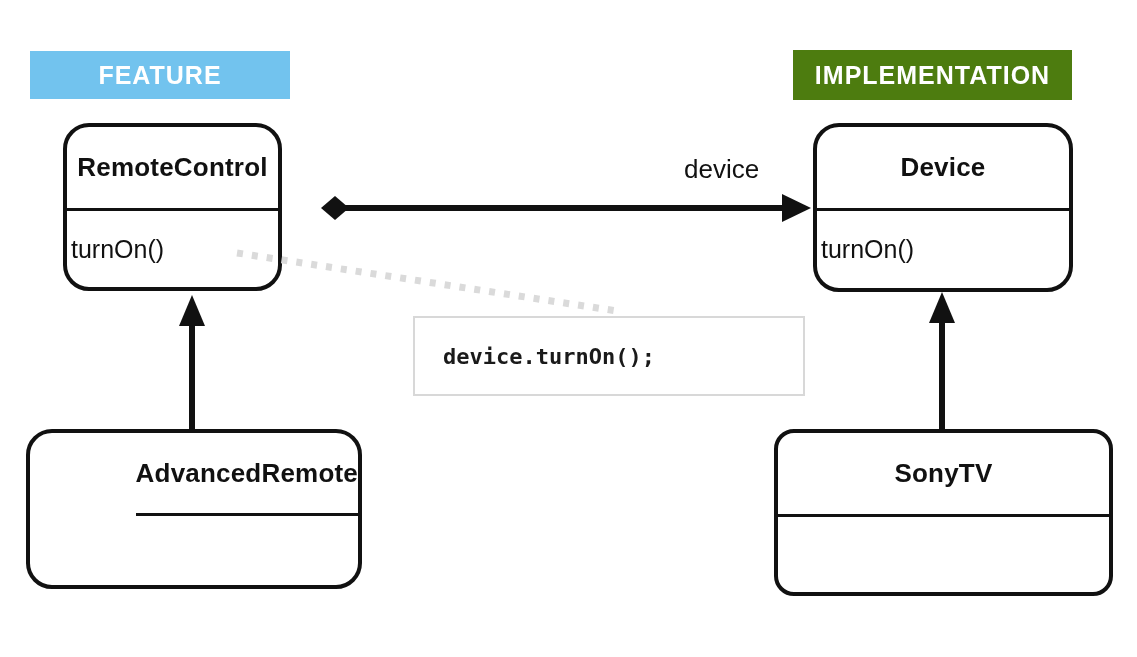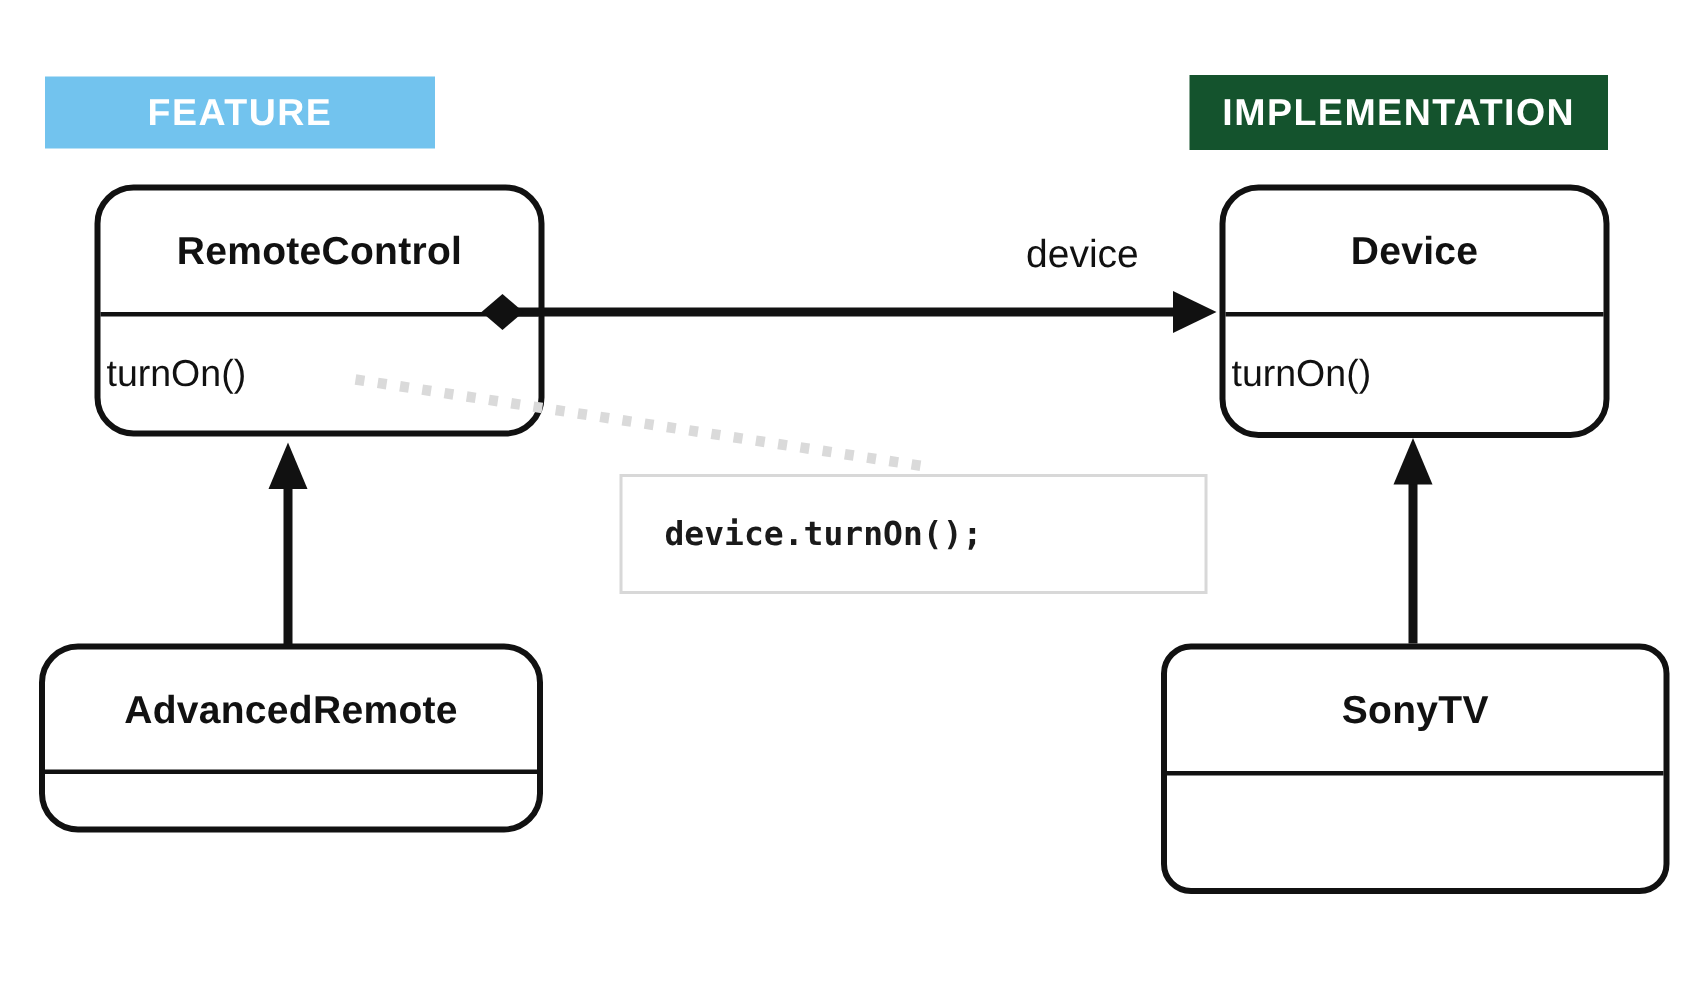--- a/index.html
+++ b/index.html
@@ -59,25 +59,25 @@
   }
   .uml-method {
     flex: 1;
     display: flex;
     align-items: center;
     padding-left: 4px;
     font-size: 25px;
     font-weight: 500;
     color: #111111;
   }
-  .box-remote-control { left: 63px;  top: 123px; width: 300px; height: 168px; }
+  .box-remote-control { left: 63px;  top: 123px; width: 219px; height: 168px; }
   .box-remote-control .uml-title { height: 81px; }
   .box-device         { left: 813px; top: 123px; width: 260px; height: 169px; }
   .box-device .uml-title { height: 81px; }
-  .box-advanced-remote{ left: 26px;  top: 429px; width: 336px; height: 126px; }
+  .box-advanced-remote{ left: 26px;  top: 429px; width: 336px; height: 160px; align-items: flex-end; }
   .box-advanced-remote .uml-title { height: 80px; }
   .box-sony-tv        { left: 774px; top: 429px; width: 339px; height: 167px; border-radius: 20px; }
   .box-sony-tv .uml-title { height: 81px; }
   
   .overlay {
     position: absolute;
     left: 0; top: 0;
     width: 1137px; height: 657px;
     z-index: 2;
     pointer-events: none;
@@ -113,21 +113,21 @@
   }
 </style>
 </head>
 <body>
 
 <div class="canvas">
 
   <div class="banner banner-feature" style="background: rgb(114, 195, 238);">
     <span>FEATURE</span>
   </div>
-  <div class="banner banner-implementation" style="background: #14532d; justify-content: center;">
+  <div class="banner banner-implementation" style="background: #4d7c0f; justify-content: center;">
     <span>IMPLEMENTATION</span>
   </div>
 
   <div class="uml-box box-remote-control">
     <div class="uml-title">RemoteControl</div>
     <div class="uml-method">turnOn()</div>
   </div>
 
   <div class="uml-box box-device">
     <div class="uml-title">Device</div>

